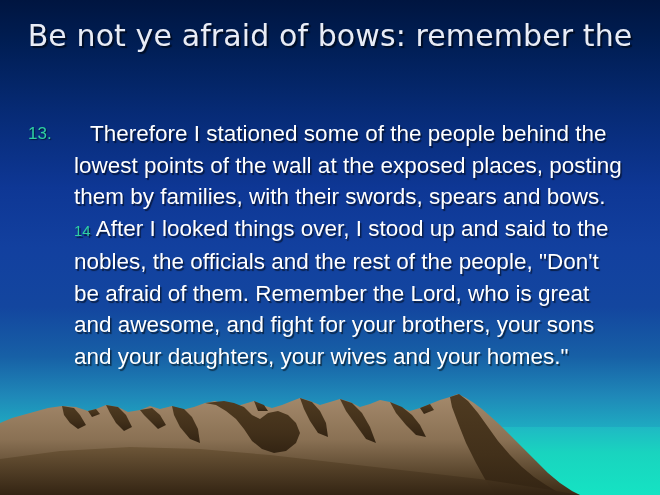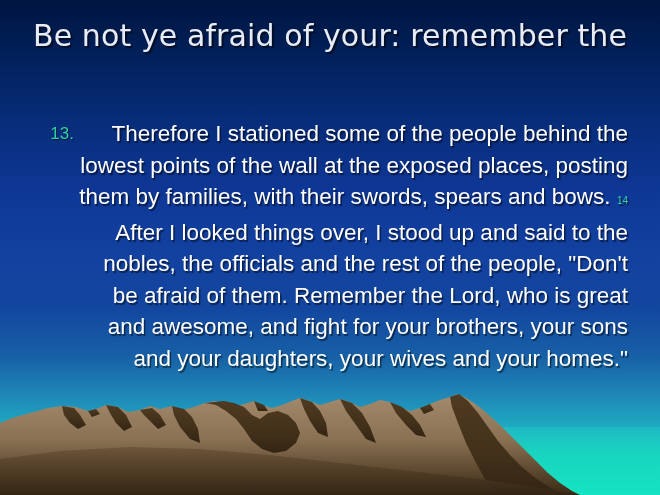--- a/index.html
+++ b/index.html
@@ -49,61 +49,60 @@
   
   #body-block {
     position: absolute;
     left: 28px;
     top: 118px;
     width: 600px;
   }
   .body-row {
     display: flex;
     align-items: flex-start;
-    text-align: right;
   }
   .verse-marker {
     flex: 0 0 auto;
     width: 46px;
     font-size: 17px;
     line-height: 31.5px;
     color: #2fd0a0;
     text-shadow: 1px 1px 1px rgba(0,0,0,0.5);
   }
   .body-text {
     flex: 1 1 auto;
     font-size: 22.5px;
     line-height: 31.5px;
     color: #ffffff;
     text-shadow: 1.5px 1.5px 1px rgba(0,0,0,0.55);
     text-indent: 16px;
   }
   .verse-inline {
     color: #2fd0a0;
-    font-size: 10px;
+    font-size: 15px;
     margin-top: 24px;
   }
 
   
   #landscape {
     position: absolute;
     left: 0;
     bottom: 0;
     width: 660px;
     height: 110px;
   }
   #landscape svg { display: block; }
 </style>
 </head>
 <body>
 
 <div id="slide">
 
   <div id="title-block">
-    <div class="title-line">Be not ye afraid of your: remember the</div>
+    <div class="title-line">Be not ye afraid of bows: remember the</div>
   </div>
 
   <div id="body-block">
     <div class="body-row">
       <span class="verse-marker">13.</span>
       <span class="body-text"><span>Therefore I stationed some of the people behind the lowest points of the wall at the exposed places, posting them by families, with their swords, spears and bows.</span> <span class="verse-inline">14</span> <span>After I looked things over, I stood up and said to the nobles, the officials and the rest of the people, "Don't be afraid of them. Remember the Lord, who is great and awesome, and fight for your brothers, your sons and your daughters, your wives and your homes."</span></span>
     </div>
   </div>
 
   <div id="landscape">

